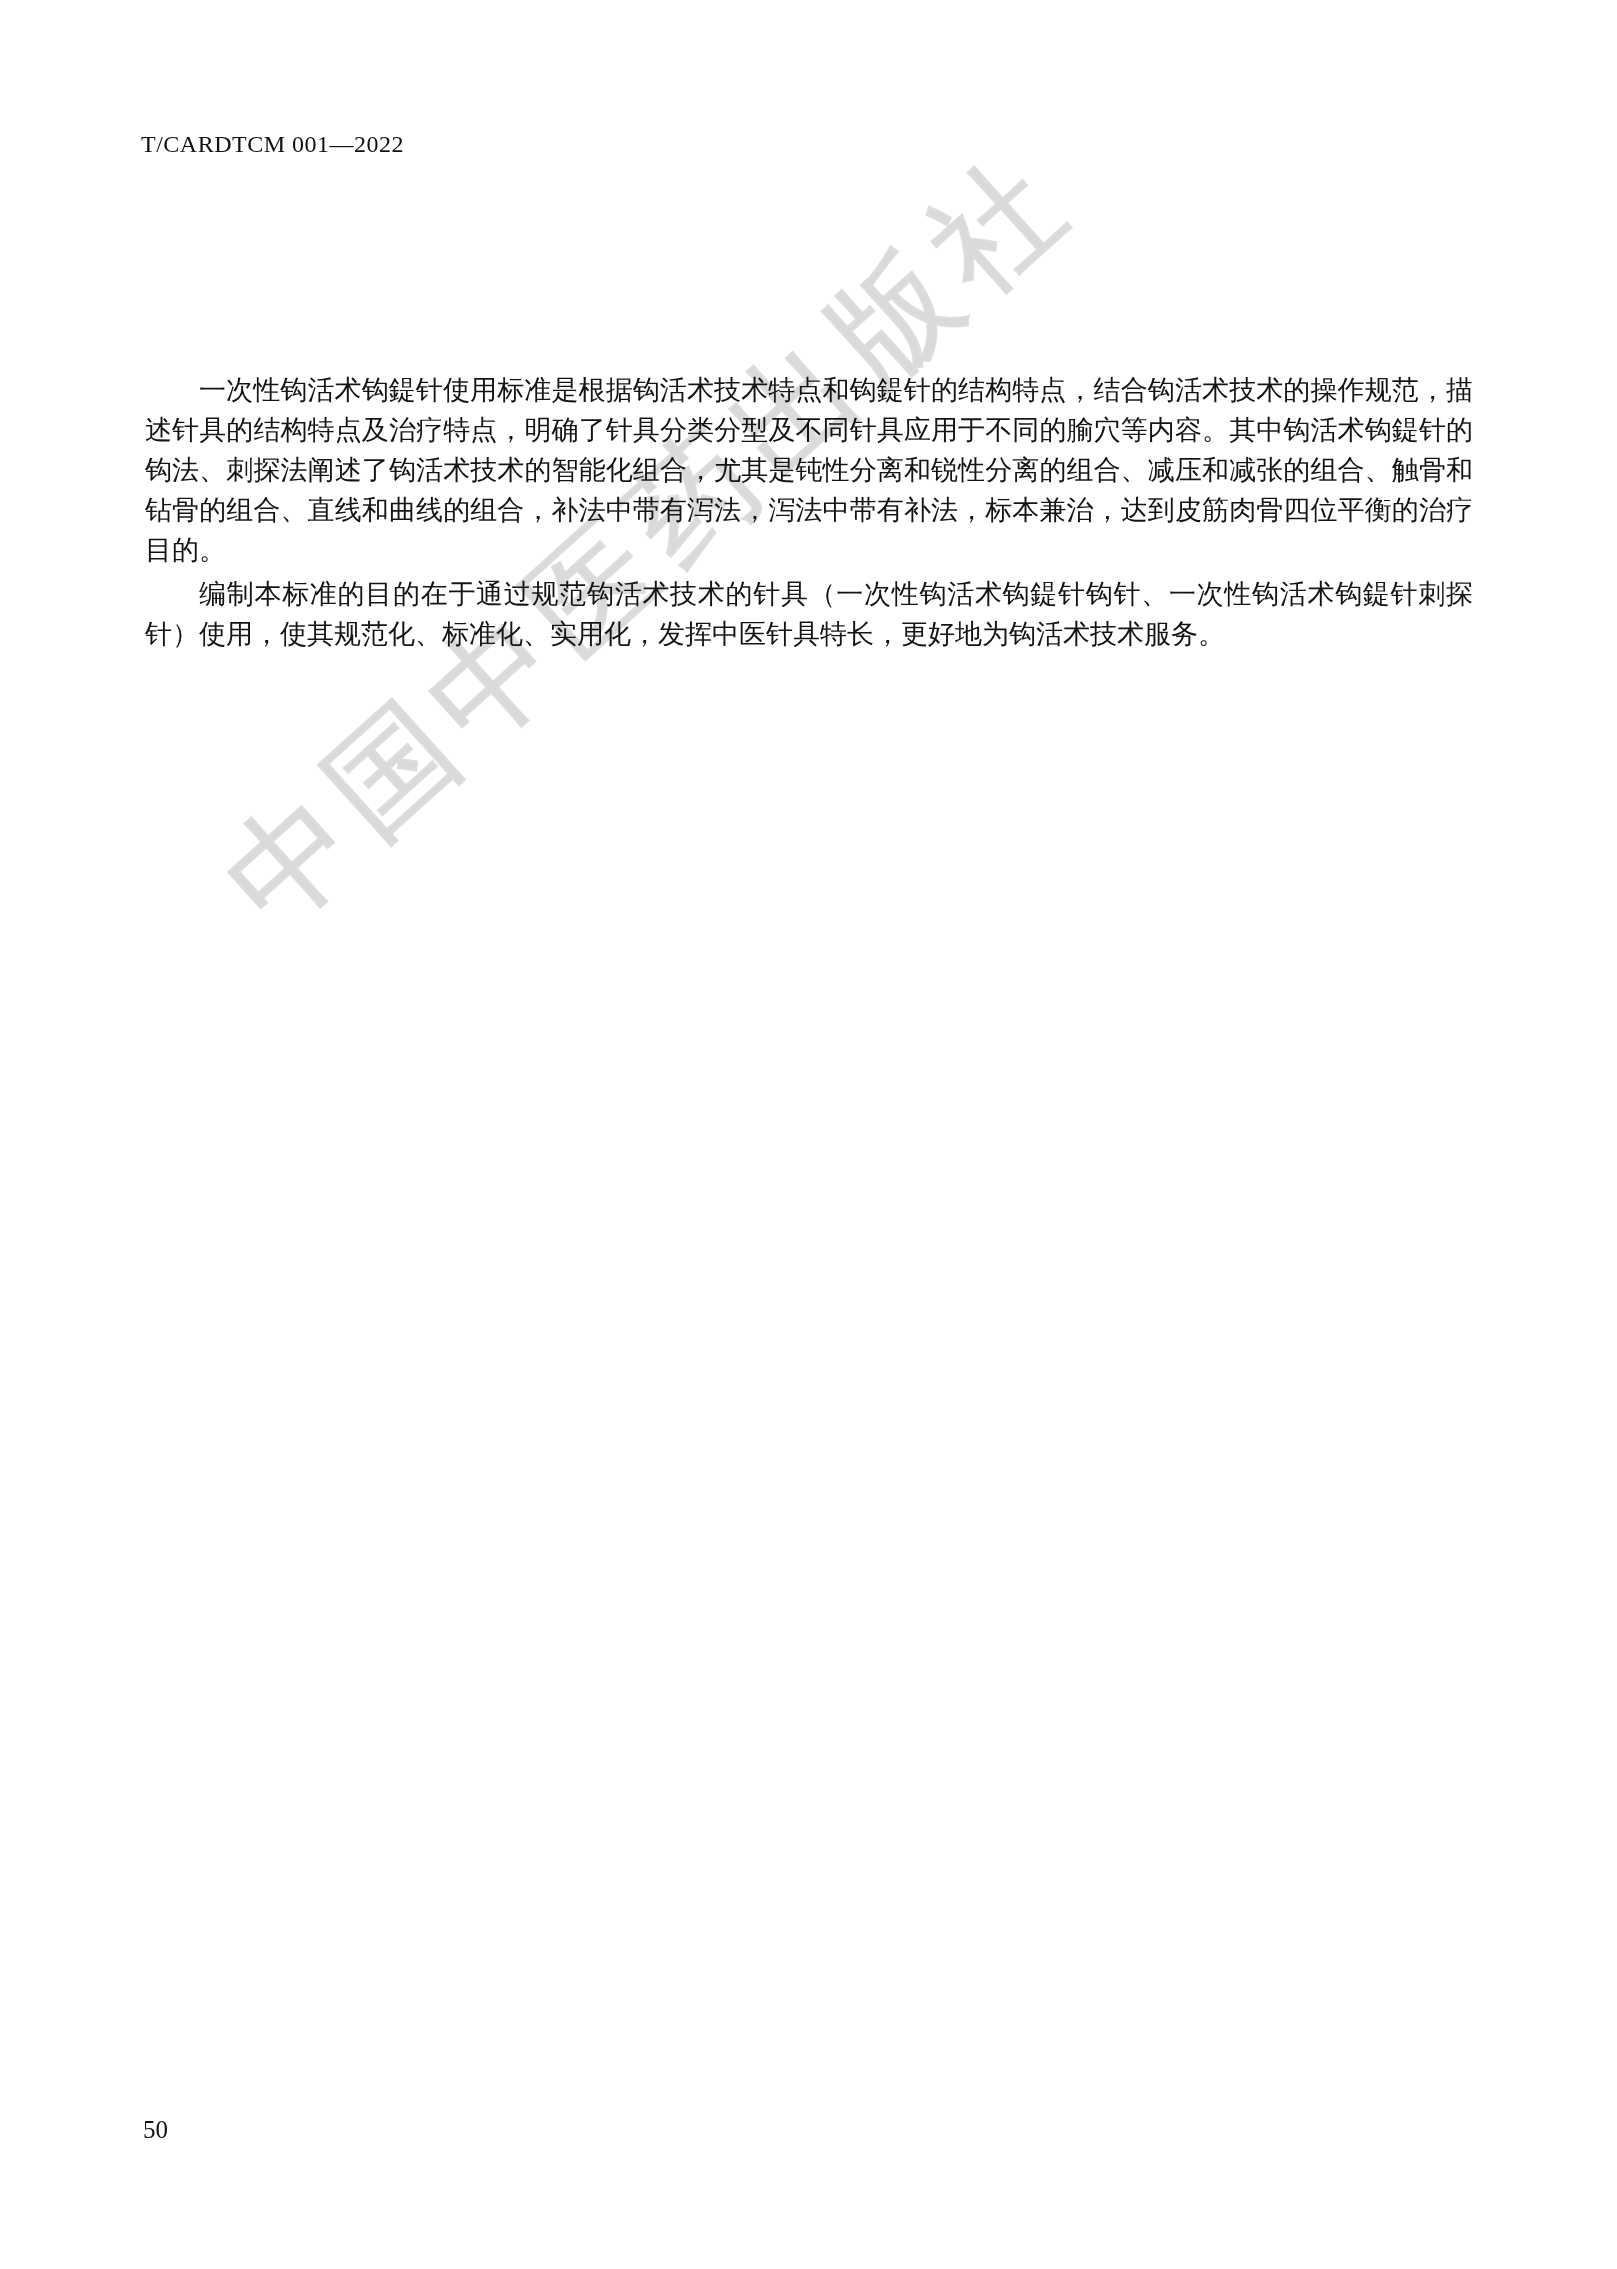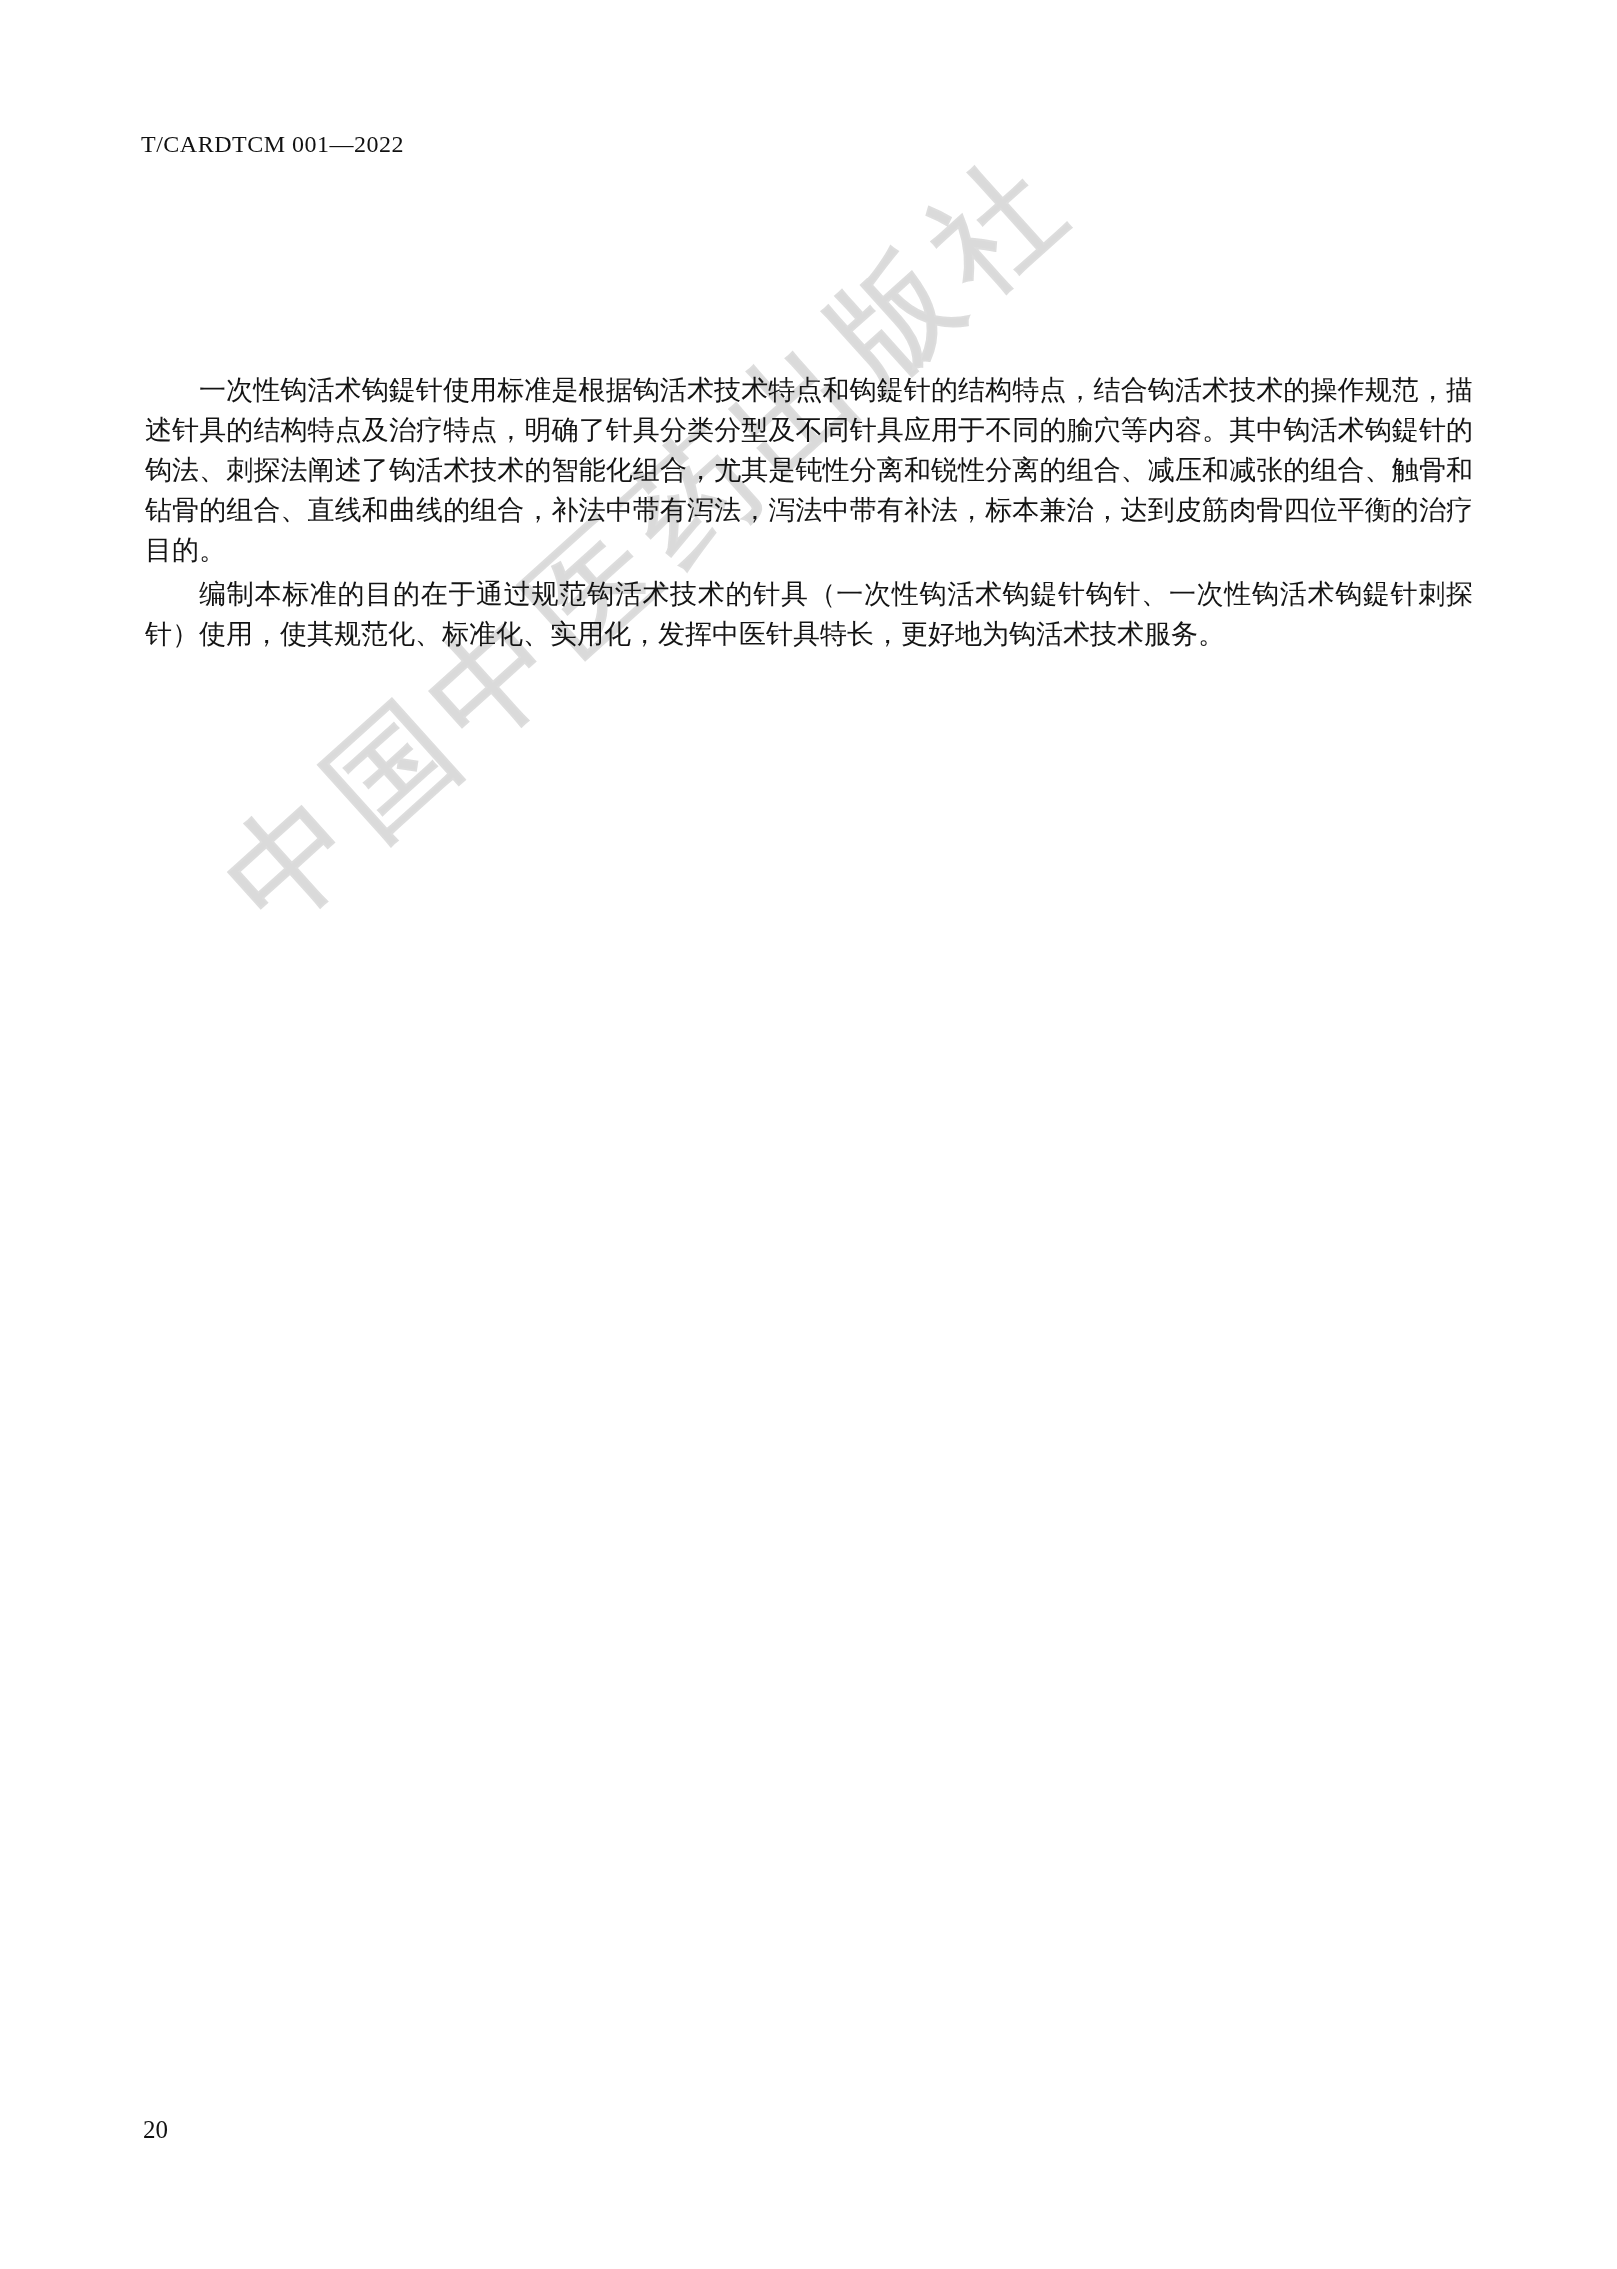--- a/index.html
+++ b/index.html
@@ -111,16 +111,16 @@
 
   <div class="watermark">
     <span>中国中医药出版社</span>
   </div>
 
   <div class="body-block">
     <p class="para">一次性钩活术钩鍉针使用标准是根据钩活术技术特点和钩鍉针的结构特点，结合钩活术技术的操作规范，描述针具的结构特点及治疗特点，明确了针具分类分型及不同针具应用于不同的腧穴等内容。其中钩活术钩鍉针的钩法、刺探法阐述了钩活术技术的智能化组合，尤其是钝性分离和锐性分离的组合、减压和减张的组合、触骨和钻骨的组合、直线和曲线的组合，补法中带有泻法，泻法中带有补法，标本兼治，达到皮筋肉骨四位平衡的治疗目的。</p>
     <p class="para">编制本标准的目的在于通过规范钩活术技术的针具（一次性钩活术钩鍉针钩针、一次性钩活术钩鍉针刺探针）使用，使其规范化、标准化、实用化，发挥中医针具特长，更好地为钩活术技术服务。</p>
   </div>
 
-  <div class="page-number">20</div>
+  <div class="page-number">50</div>
 
 </div>
 
 
 </body></html>

